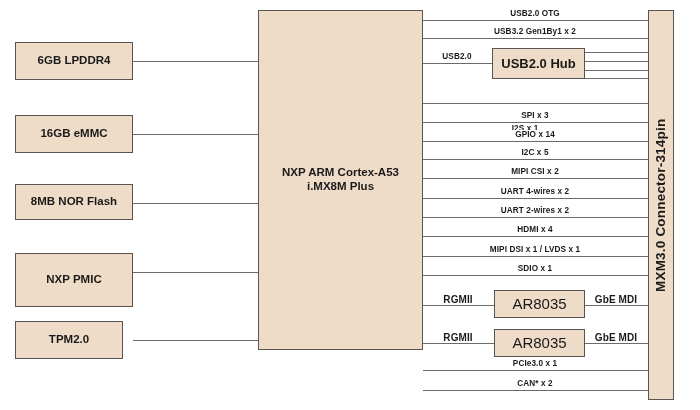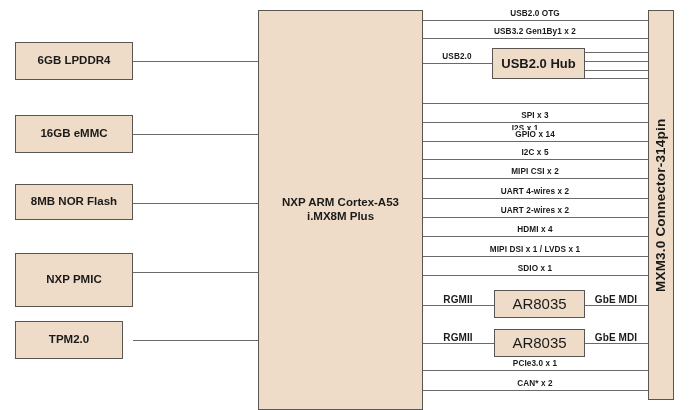--- a/index.html
+++ b/index.html
@@ -116,21 +116,21 @@
     </div>
     <div class="blk left" style="left: 15px; top: 184px; width: 118px; height: 36px;">
       <span>8MB NOR Flash</span>
     </div>
     <div class="blk left" style="left: 15px; top: 253px; width: 118px; height: 54px;">
       <span>NXP PMIC</span>
     </div>
     <div class="blk left" style="left: 15px; top: 321px; width: 108px; height: 38px;">
       <span>TPM2.0</span>
     </div>
-    <div class="blk soc" style="left: 258px; top: 10px; width: 165px; height: 400px; flex-direction: column;">
+    <div class="blk soc" style="left: 258px; top: 10px; width: 165px; height: 340px; flex-direction: column;">
       <span>NXP ARM Cortex-A53</span>
       <span>i.MX8M Plus</span>
     </div>
     <div class="blk hub" style="left: 492px; top: 48px; width: 93px; height: 31px;">
       <span>USB2.0 Hub</span>
     </div>
     <div class="blk phy" style="left: 494px; top: 290px; width: 91px; height: 28px;">
       <span>AR8035</span>
     </div>
     <div class="blk phy" style="left: 494px; top: 329px; width: 91px; height: 28px;">

